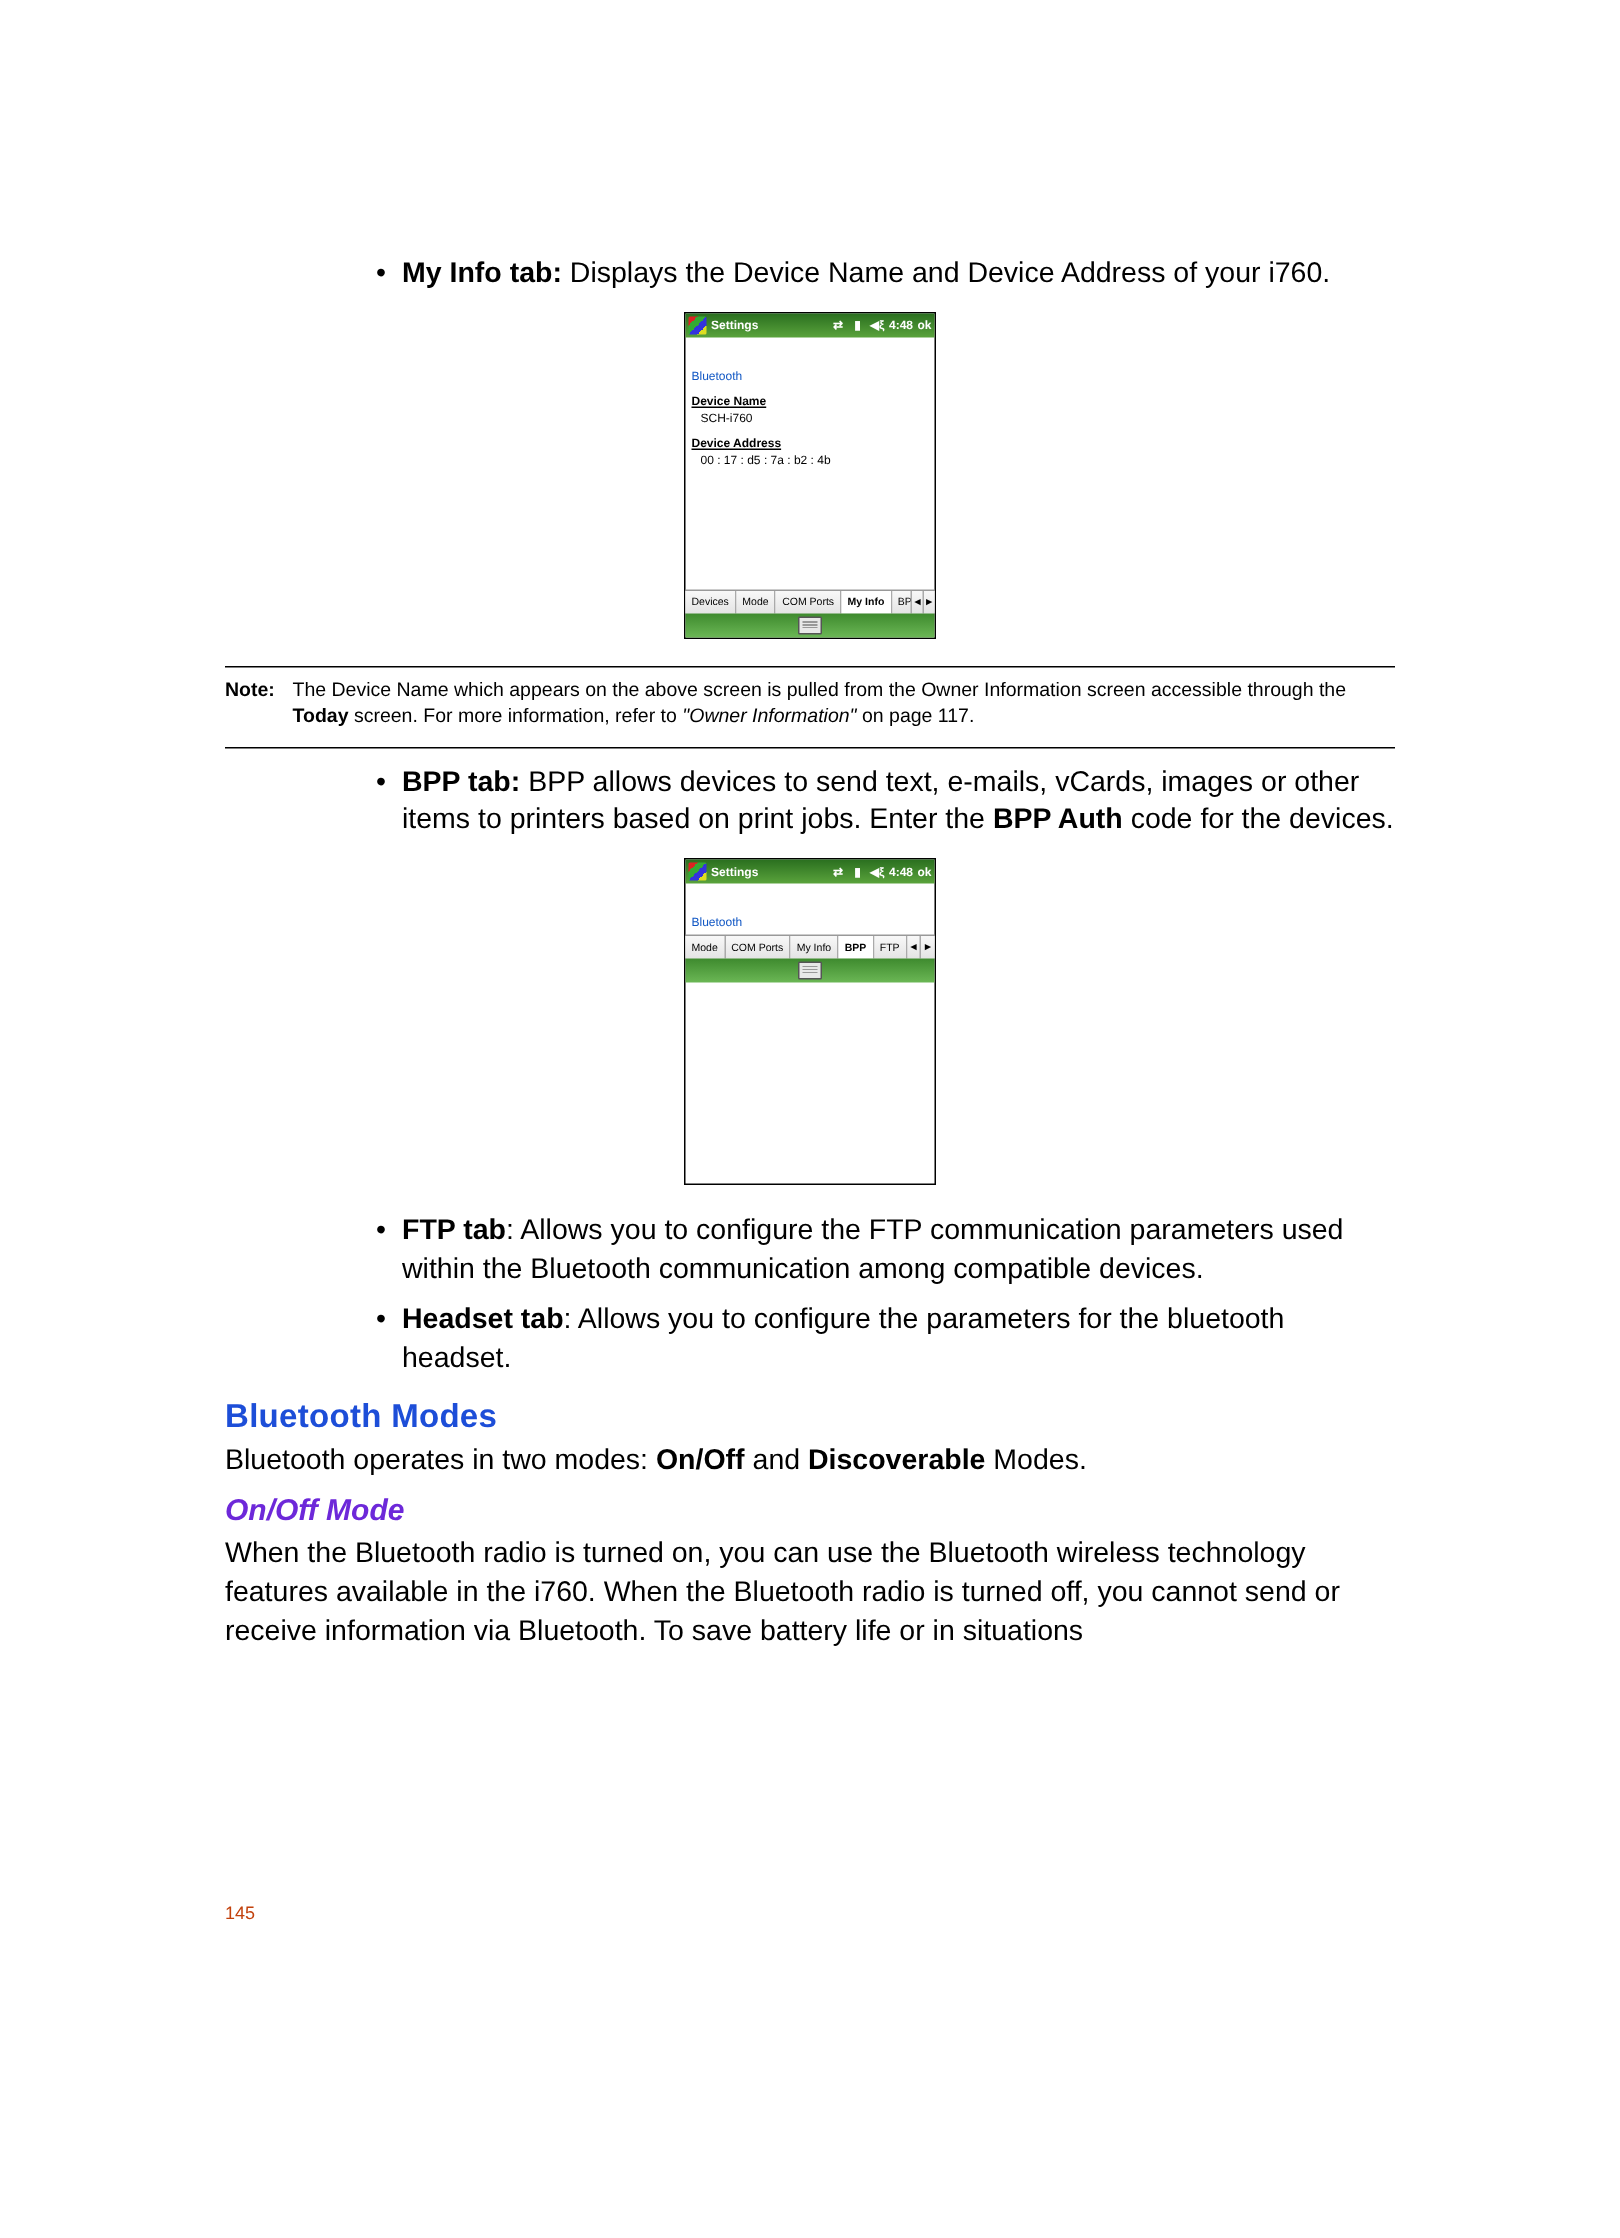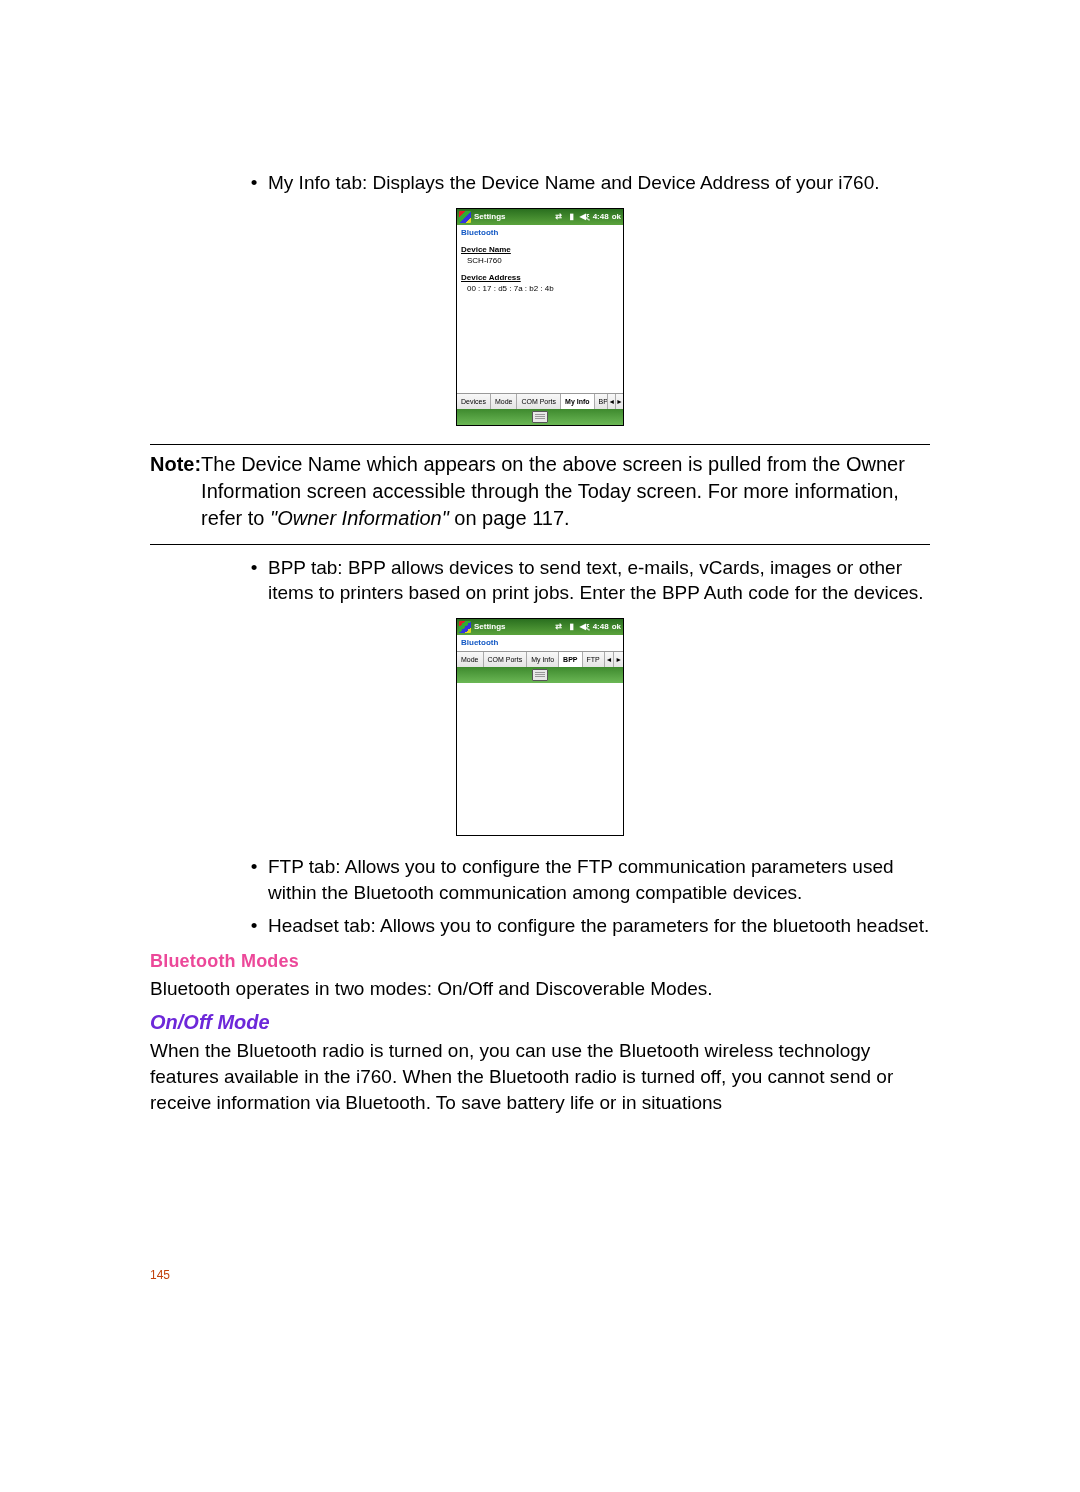--- a/index.html
+++ b/index.html
@@ -24,30 +24,30 @@
     line-height: 1.35;
     margin-bottom: 8px;
   }
   .bullet-dot {
     width: 28px;
     text-align: center;
     flex: 0 0 28px;
   }
   .bullet-indent-1 { margin-left: 90px; }
   .bullet-text { flex: 1; }
-  .bold { font-weight: 400; }
+  .bold { font-weight: 700; }
   .italic { font-style: italic; }
   .note-hr { border: none; border-top: 1.5px solid #000; margin: 12px 0 6px 0; }
-  .note-row { display:flex; font-size:20px; line-height:1.35; }
+  .note-row { display:flex; font-size:13px; line-height:1.35; }
   .note-label { font-weight:700; flex:0 0 45px; }
   .note-text { flex:1; }
   .heading-blue {
-    color:#ec4899;
+    color:#1d4ed8;
     font-weight:800;
-    font-size:18px;
+    font-size:22px;
     margin: 12px 0 4px 0;
     letter-spacing: 0.2px;
   }
   .heading-blue-italic {
     color:#6d28d9;
     font-weight:800;
     font-style:italic;
     font-size:20px;
     margin: 10px 0 4px 0;
   }
@@ -90,21 +90,21 @@
   }
   .wm-flag {
     width:12px; height:12px;
     background: linear-gradient(135deg,#d22 25%,#3a3 25% 50%,#33d 50% 75%,#dd2 75%);
     border-radius:1px;
     flex:0 0 12px;
   }
   .wm-title { flex:0 0 auto; }
   .wm-icons { flex:1; display:flex; justify-content:flex-end; gap:3px; align-items:center; }
   .wm-ic { width:10px; height:10px; display:flex; align-items:center; justify-content:center; color:#fff; font-size:8px; }
-  .wm-subtitle { color:#1157c4; font-weight:700; padding:3px 4px 4px 4px; font-size:8px; }
+  .wm-subtitle { color:#1157c4; font-weight:400; padding:21px 4px 4px 4px; font-size:8px; }
   .wm-body {
     flex:1;
     padding: 0 4px 4px 4px;
     display:flex; flex-direction:column;
   }
   .wm-label { font-weight:700; font-size:8px; text-decoration: underline; margin-top:4px;}
   .wm-value { font-size:8px; padding:2px 0 4px 6px; }
   .wm-bpp-row { margin-top:auto; display:flex; align-items:center; gap:4px; padding-bottom:4px;}
   .wm-bpp-row input { width:70px; height:12px; font-size:8px; padding:0 2px; box-sizing:border-box; }
   .wm-tabs-wrap { display:flex; align-items:stretch; height:15px; border-top:1px solid #999; background:linear-gradient(#f3f3f3,#dcdcdc); }

